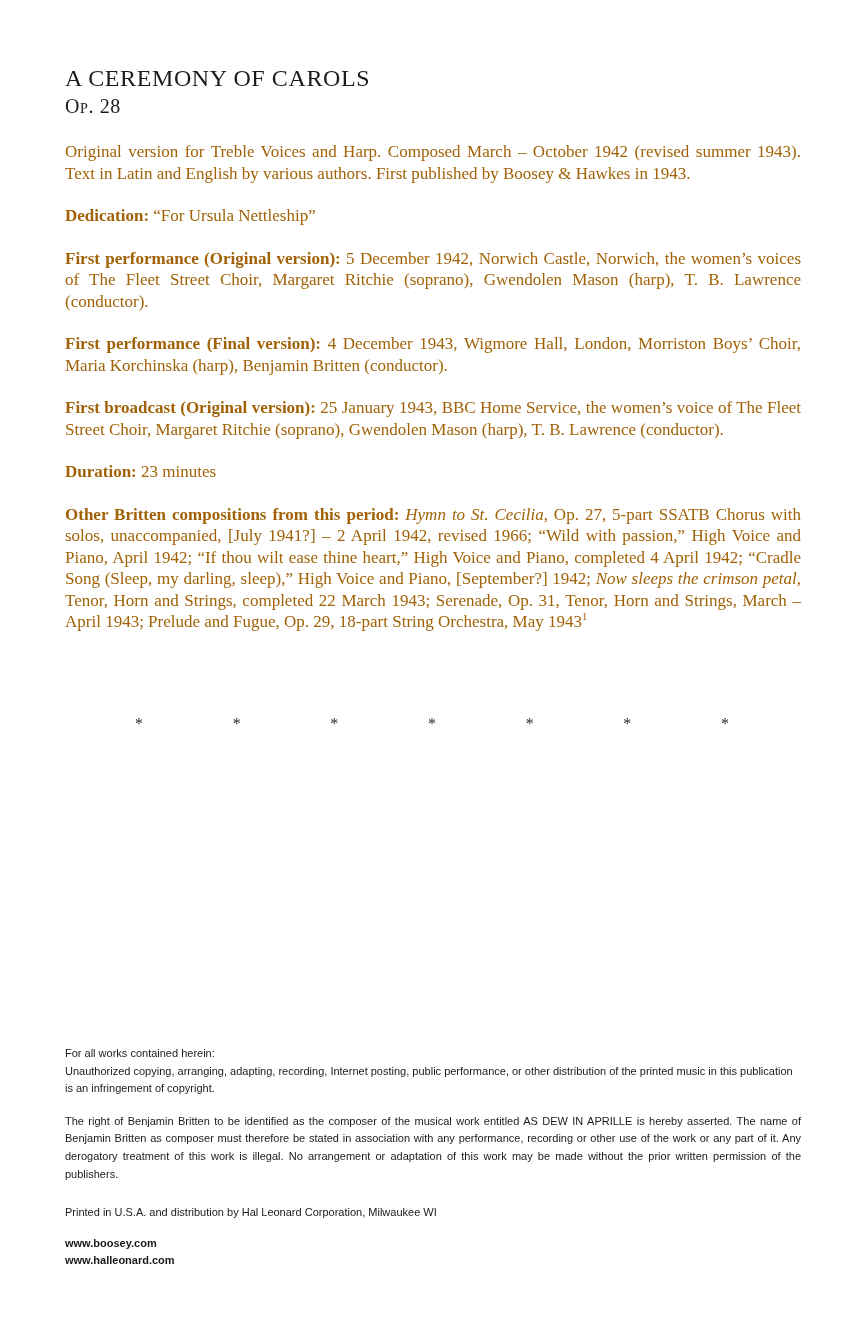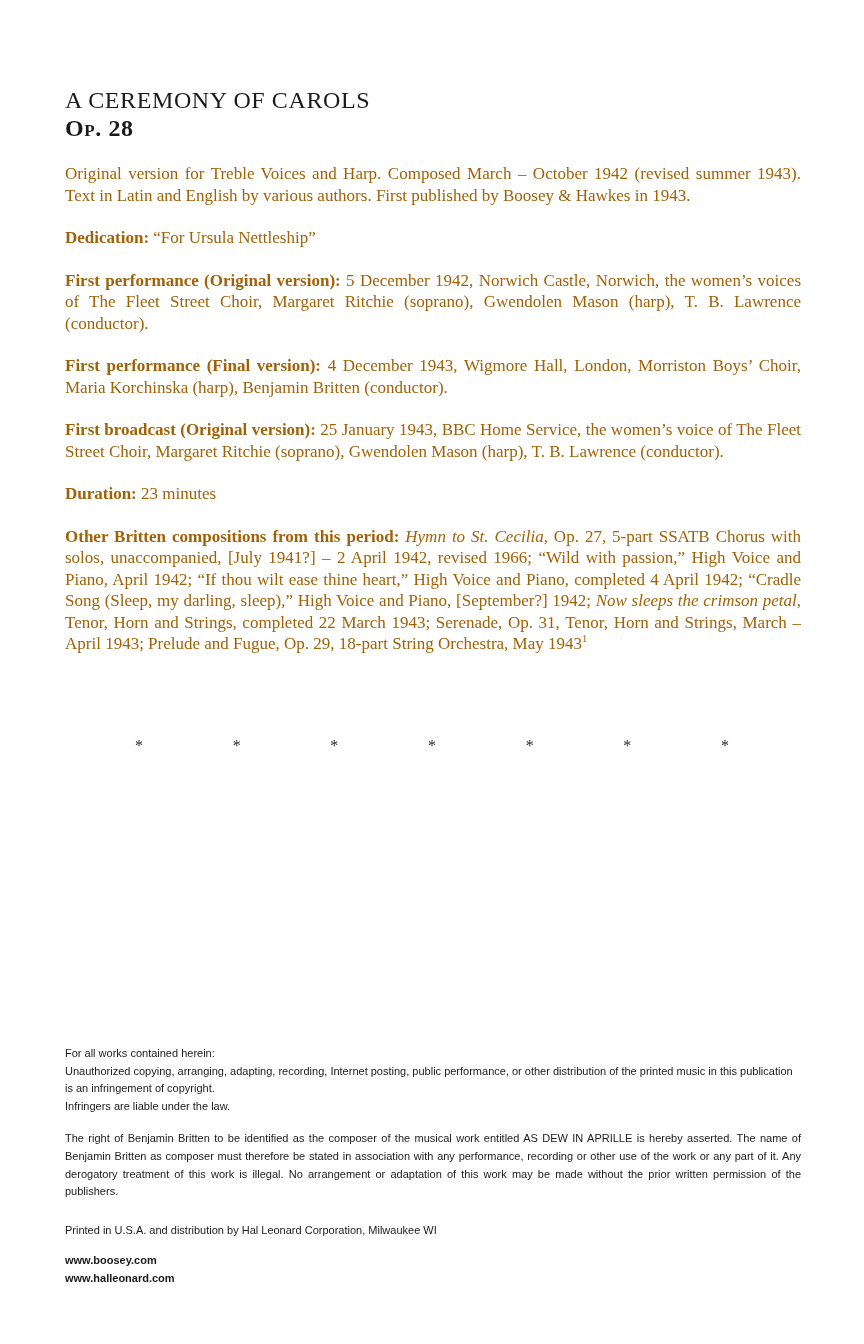--- a/index.html
+++ b/index.html
@@ -16,31 +16,30 @@
     left: 65px;
     top: 0;
     width: 736px;
   }
   .title {
     font-family: "Liberation Serif", serif;
     font-weight: normal;
     font-size: 24px;
     line-height: 28px;
     letter-spacing: 0.6px;
-    margin: 86px 0 0 0;
+    margin: 64px 0 0 0;
     color: #1b1b1b;
   }
   .opus {
     font-family: "Liberation Serif", serif;
-    font-size: 24px;
+    font-size: 20px;
     line-height: 28px;
     letter-spacing: 0.6px;
     font-variant: small-caps;
     color: #1b1b1b;
-    font-weight: bold;
   }
   .para {
     font-family: "Liberation Serif", serif;
     font-size: 17px;
     line-height: 21.5px;
     text-align: justify;
     margin: 21px 0 0 0;
     color: #a16207;
   }
   .para .b { font-weight: bold; }
@@ -97,21 +96,20 @@
       <span>*</span>
       <span>*</span>
       <span>*</span>
       <span>*</span>
     </div>
   </div>
 
   <div class="footer">
     <p>For all works contained herein:</p>
     <p>Unauthorized copying, arranging, adapting, recording, Internet posting, public performance, or other distribution of the printed music in this publication is an infringement of copyright.</p>
-    <p>Infringers are liable under the law.</p>
     <p class="rights"><span>The right of Benjamin Britten to be identified as the composer of the musical work entitled </span><span class="i">AS DEW IN APRILLE</span><span> is hereby asserted. The name of Benjamin Britten as composer must therefore be stated in association with any performance, recording or other use of the work or any part of it. Any derogatory treatment of this work is illegal. No arrangement or adaptation of this work may be made without the prior written permission of the publishers.</span></p>
     <p class="printed">Printed in U.S.A. and distribution by Hal Leonard Corporation, Milwaukee WI</p>
     <div class="urls">
       <div>www.boosey.com</div>
       <div>www.halleonard.com</div>
     </div>
   </div>
 </div>
 
 </body></html>

